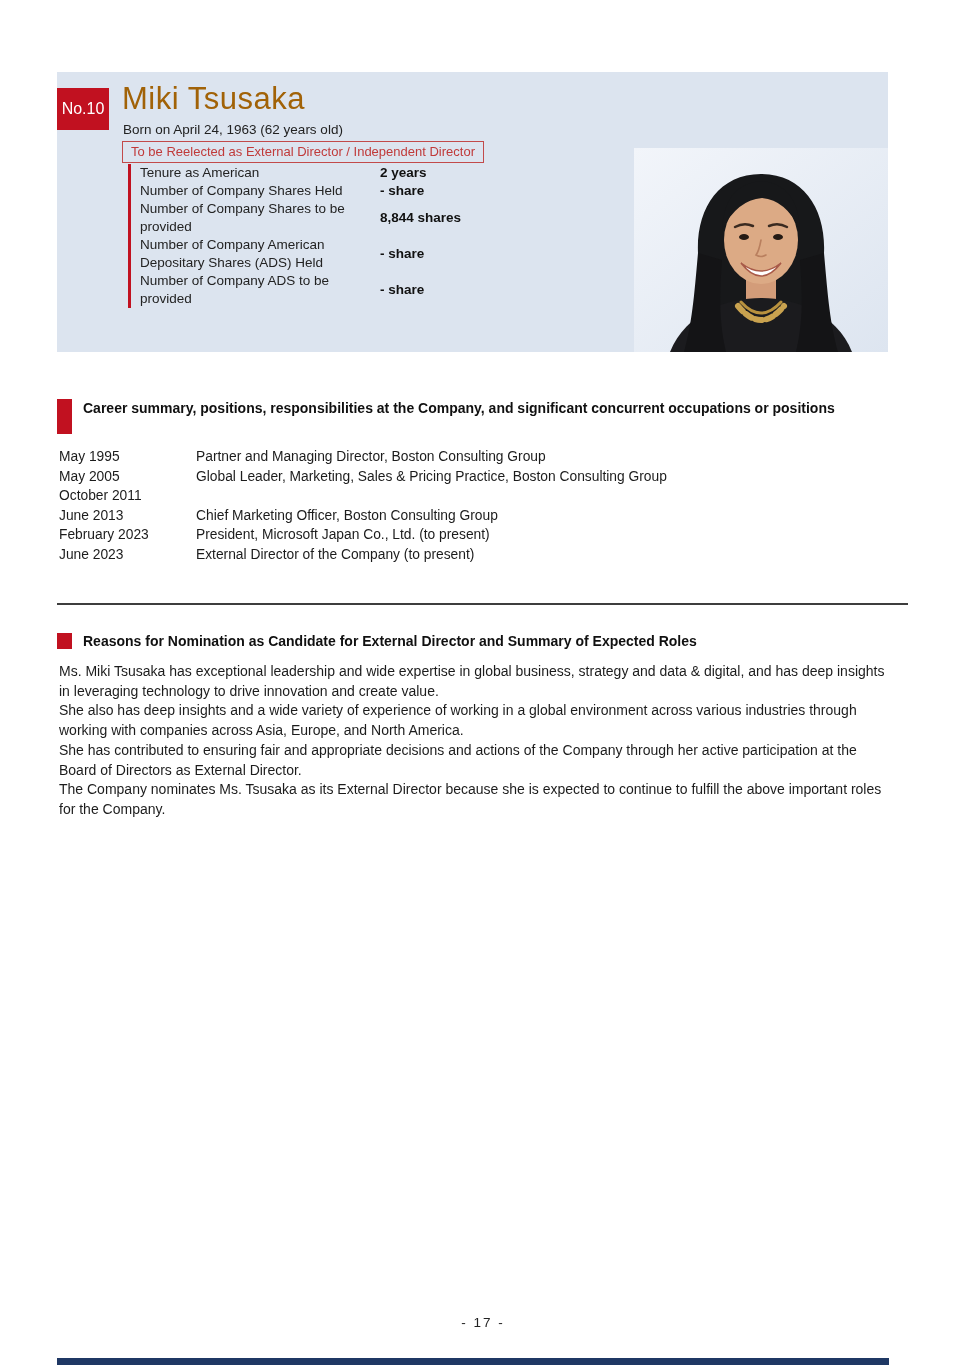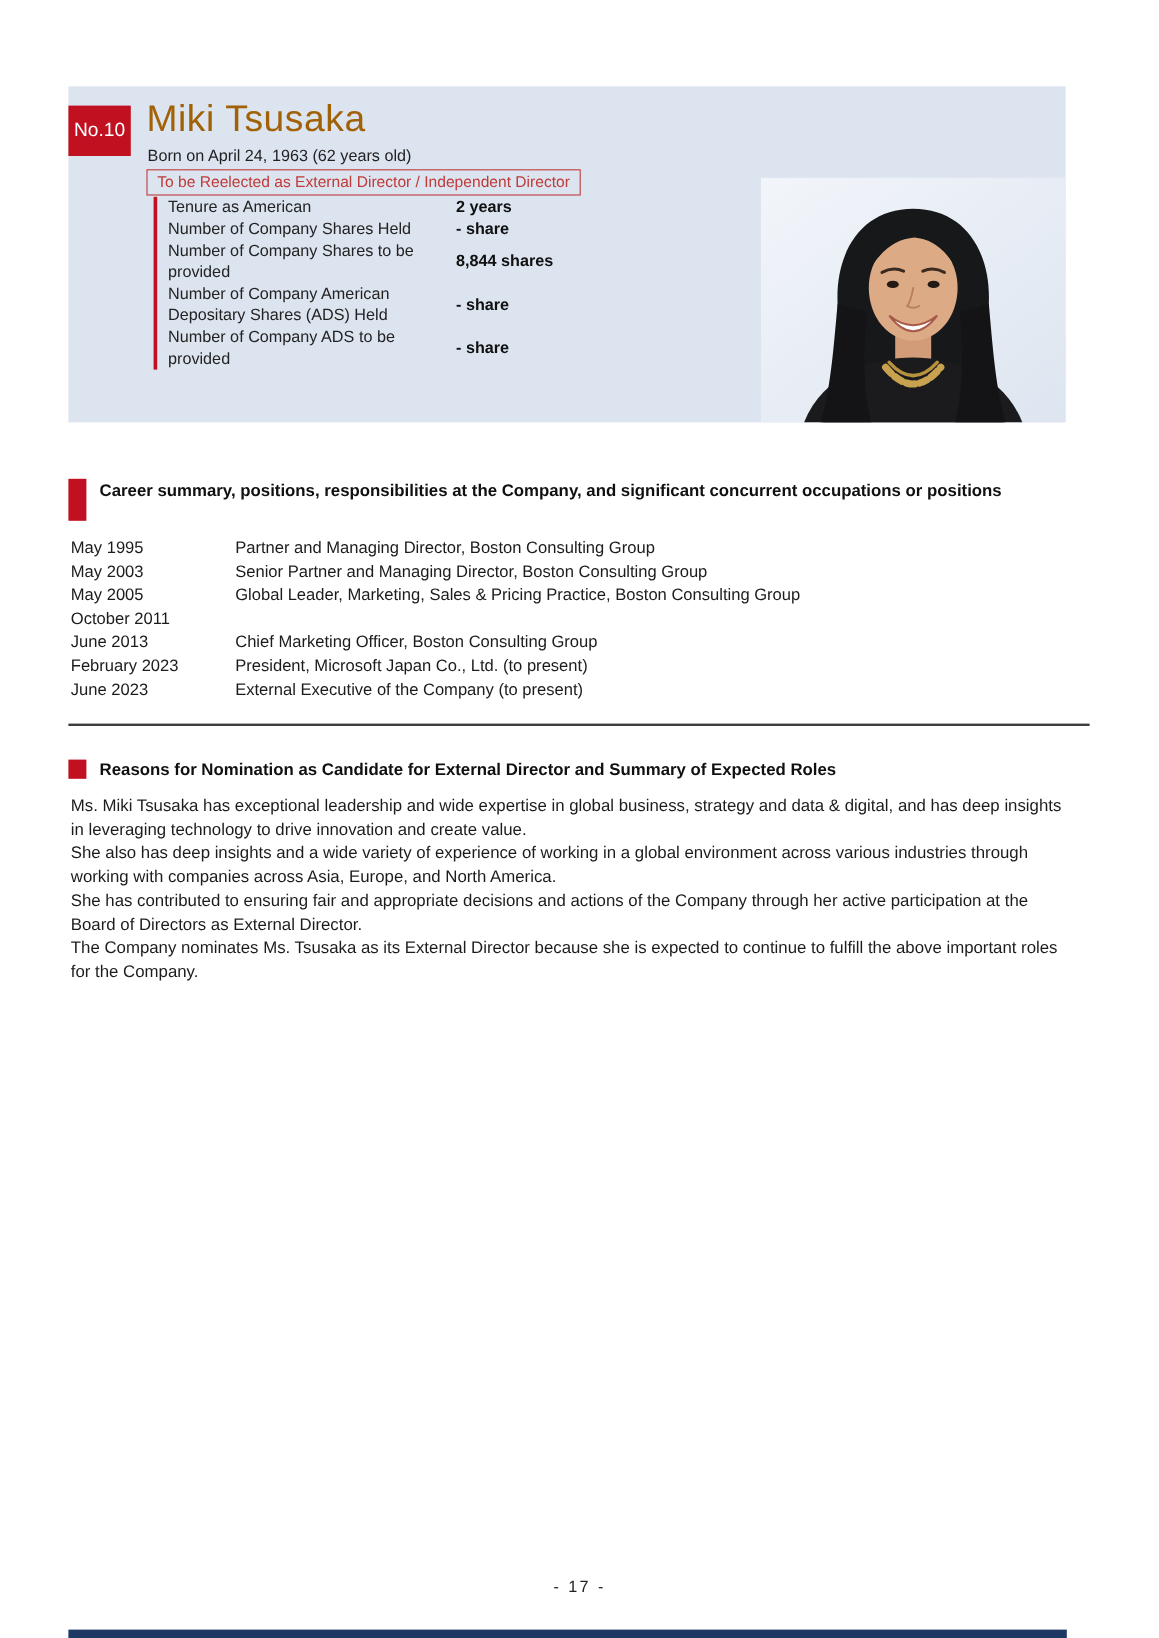--- a/index.html
+++ b/index.html
@@ -137,24 +137,20 @@
   <div class="sec-bullet bullet-career"></div>
   <div class="sec-heading heading-career">Career summary, positions, responsibilities at the Company, and significant concurrent occupations or positions</div>
 
   <div class="career-list">
 
       <div class="career-row">
         <div class="career-date">May 1995</div>
         <div class="career-desc">Partner and Managing Director, Boston Consulting Group</div>
       </div>
 
-      <div class="career-row">
-        <div class="career-date">May 2003</div>
-        <div class="career-desc">Senior Partner and Managing Director, Boston Consulting Group</div>
-      </div>
 
       <div class="career-row">
         <div class="career-date">May 2005</div>
         <div class="career-desc">Global Leader, Marketing, Sales &amp; Pricing Practice, Boston Consulting Group</div>
       </div>
 
       <div class="career-row">
         <div class="career-date">October 2011</div>
       </div>
 
@@ -163,21 +159,21 @@
         <div class="career-desc">Chief Marketing Officer, Boston Consulting Group</div>
       </div>
 
       <div class="career-row">
         <div class="career-date">February 2023</div>
         <div class="career-desc">President, Microsoft Japan Co., Ltd. (to present)</div>
       </div>
 
       <div class="career-row">
         <div class="career-date">June 2023</div>
-        <div class="career-desc">External Executive of the Company (to present)</div>
+        <div class="career-desc">External Director of the Company (to present)</div>
       </div>
     </div>
 
   <div class="divider"></div>
 
   <div class="sec-bullet bullet-reasons"></div>
   <div class="sec-heading heading-reasons">Reasons for Nomination as Candidate for External Director and Summary of Expected Roles</div>
 
   <div class="reasons-body">
 

